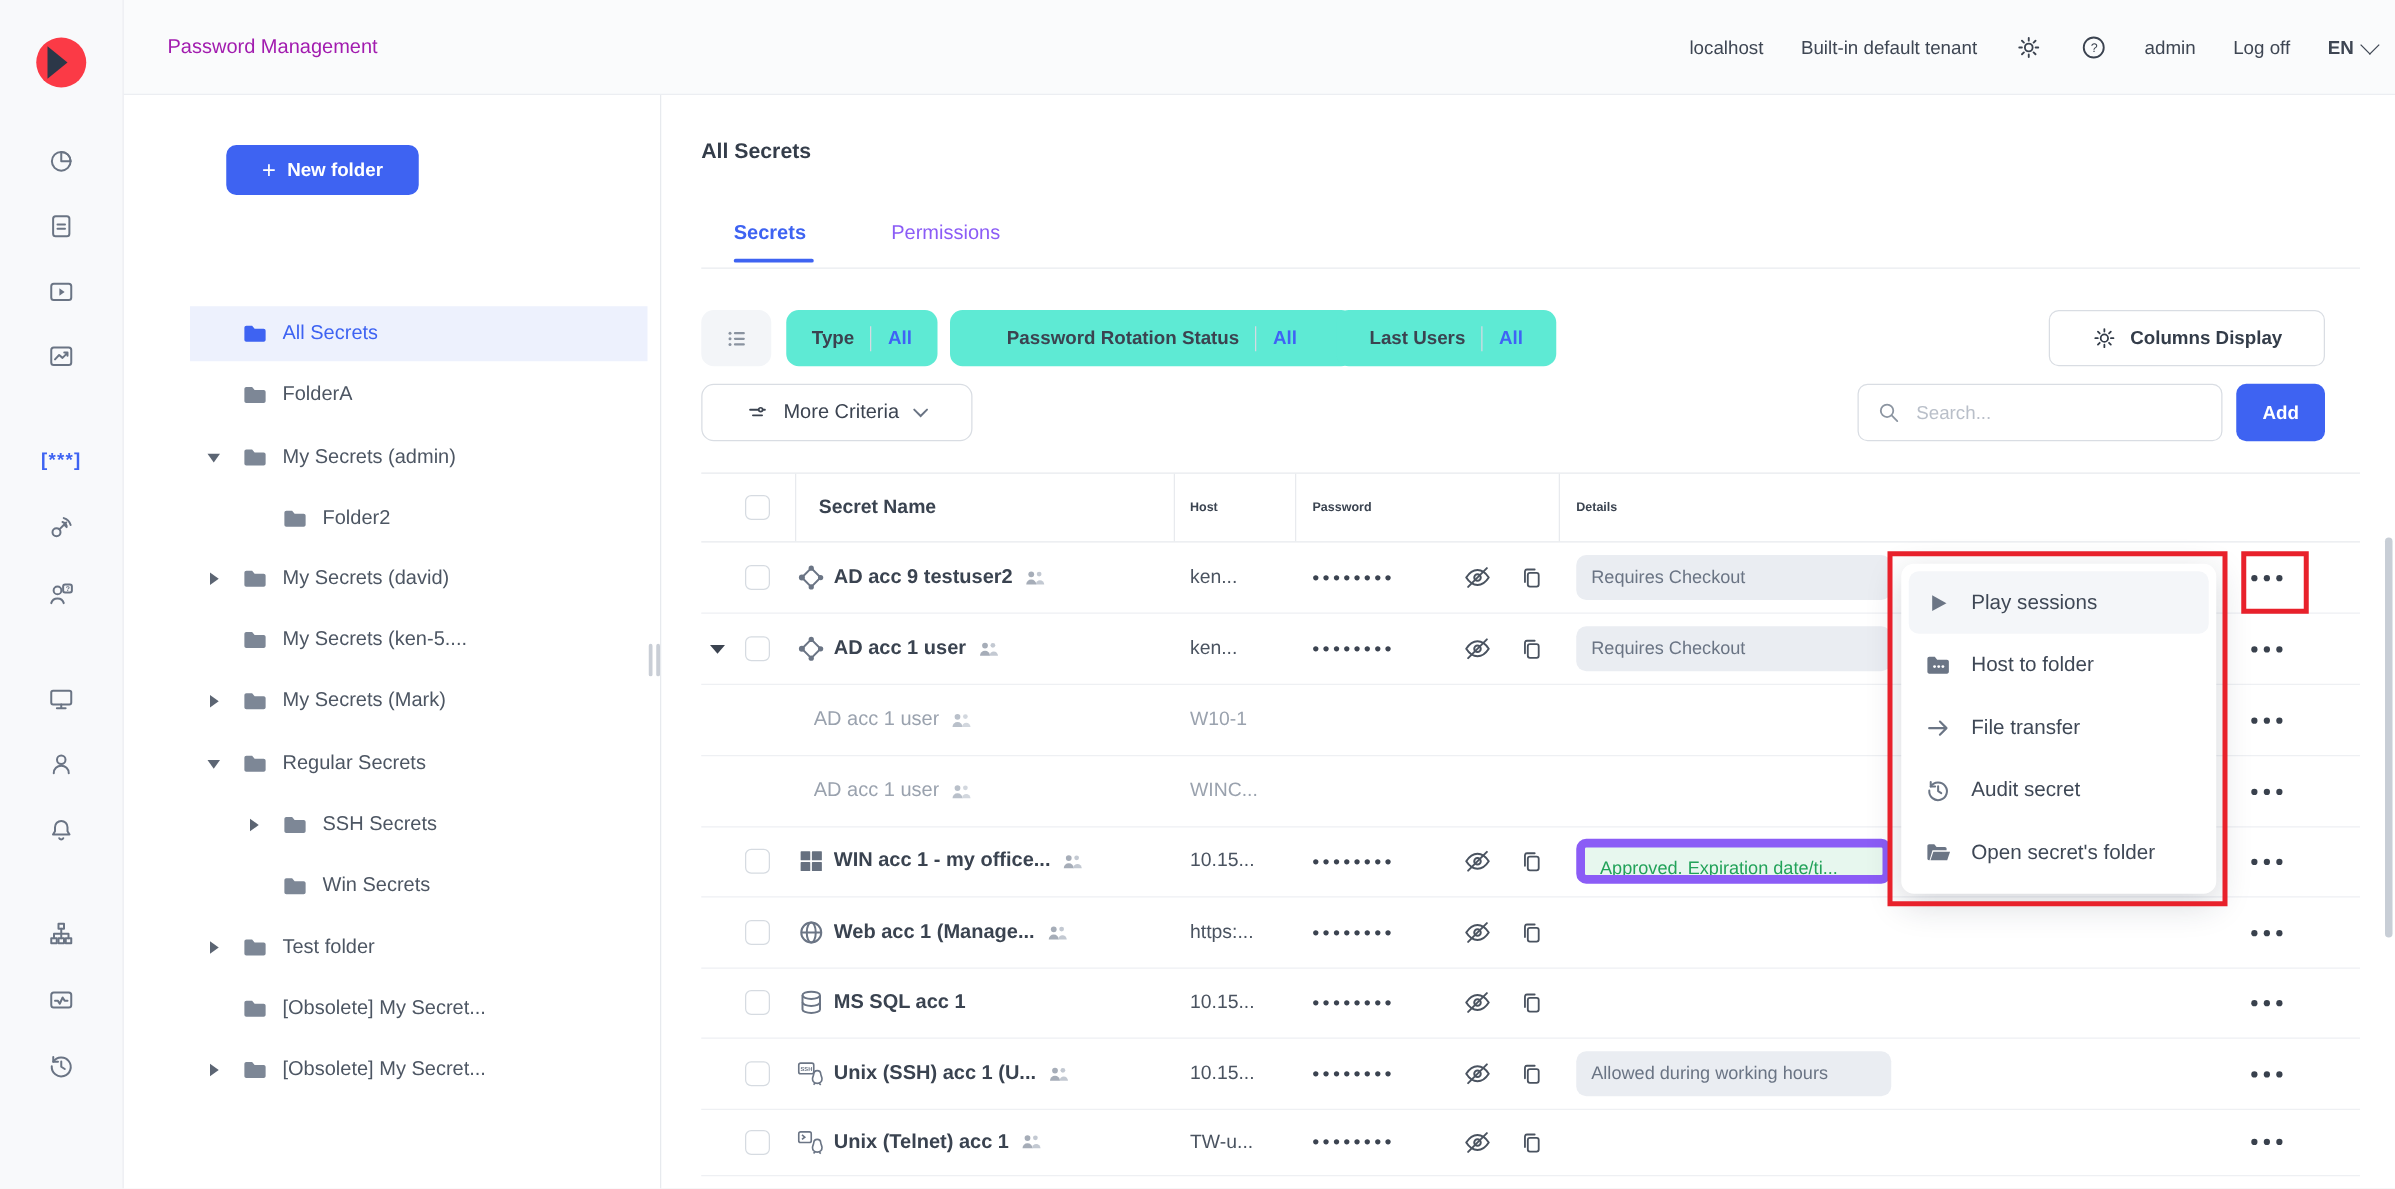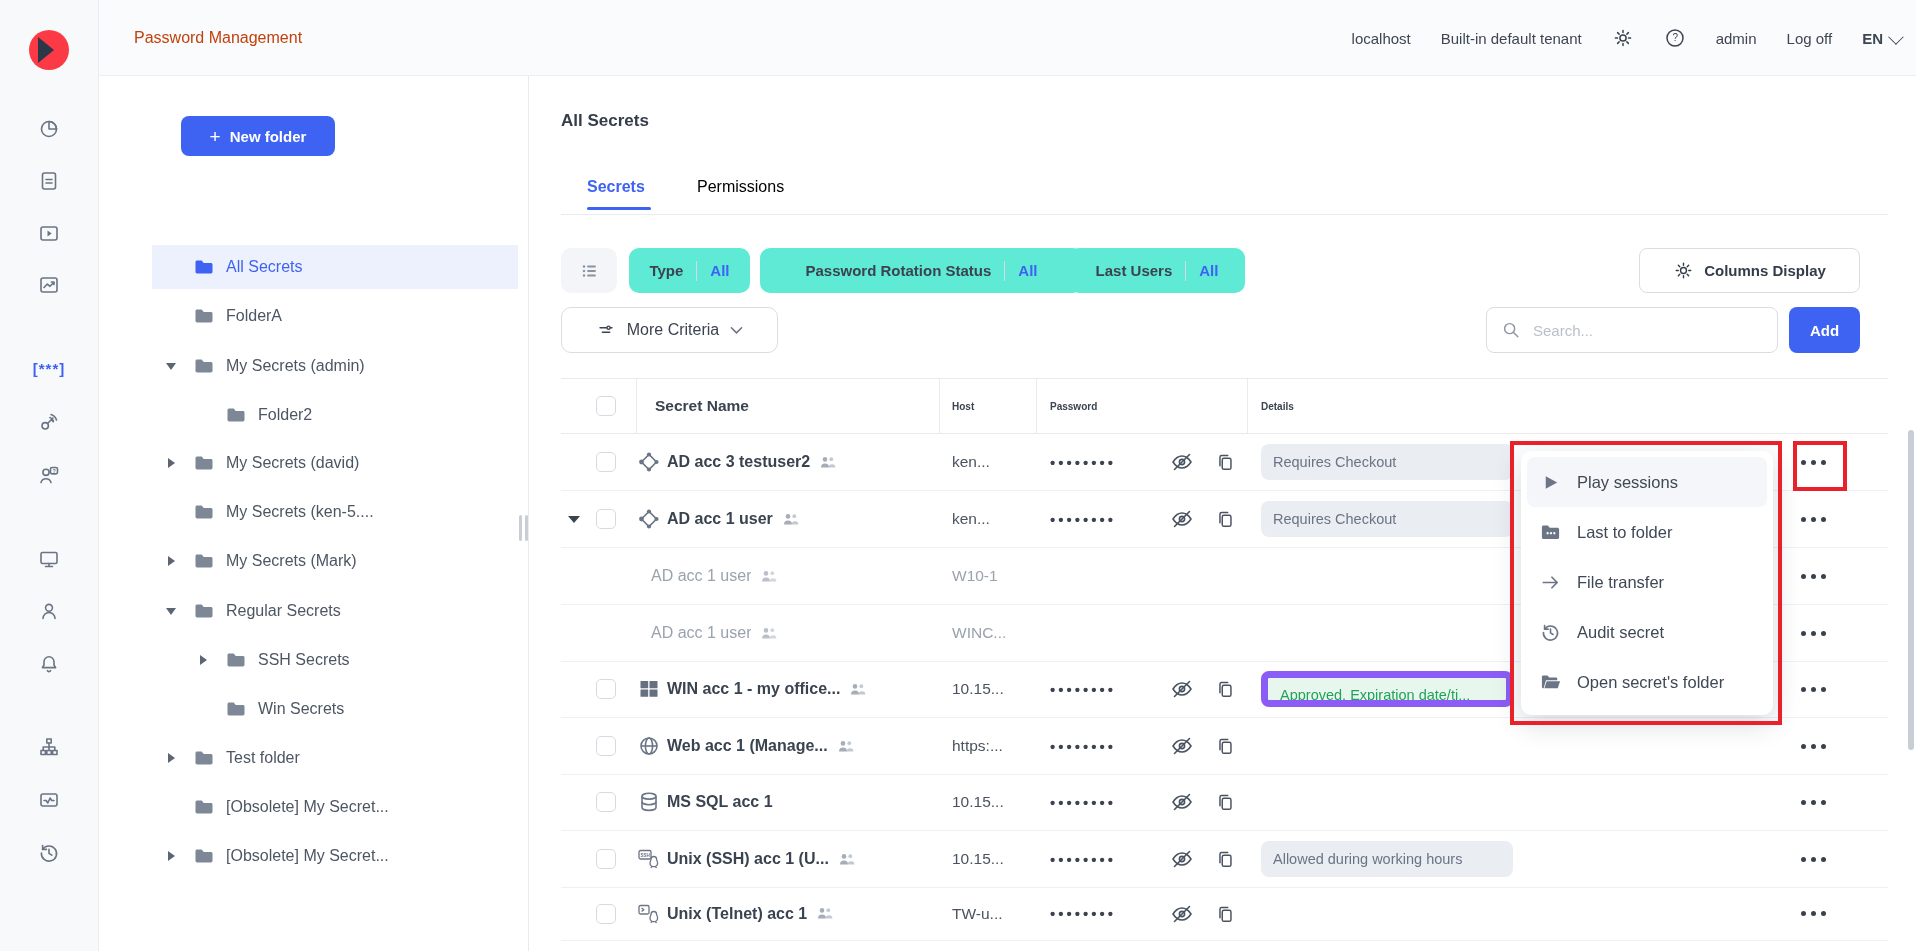--- a/index.html
+++ b/index.html
@@ -10,21 +10,21 @@
 
   
   .rail{position:absolute;left:0;top:0;width:98px;height:951px;background:#f8f9fb;border-right:1px solid #ecedf1;z-index:6;}
   .logo{position:absolute;left:29px;top:30px;width:40px;height:40px;border-radius:50%;background:#fb3a46;overflow:hidden;}
   .logo i{position:absolute;left:9px;top:7px;width:0;height:0;border-left:16px solid #2c3748;border-top:13px solid transparent;border-bottom:13px solid transparent;}
   .rail-ic{position:absolute;left:38px;width:22px;height:22px;cursor:pointer;}
   .rail-pwd{position:absolute;left:0;width:98px;text-align:center;font-weight:700;font-size:15px;color:#3e63f2;letter-spacing:1px;cursor:pointer;}
 
   
   .topbar{position:absolute;left:98px;top:0;width:1818px;height:76px;background:#fafbfc;border-bottom:1px solid #eceef2;box-sizing:border-box;}
-  .topbar .title{position:absolute;left:36px;top:0;line-height:76px;font-size:16px;font-weight:500;color:#c2410c;}
+  .topbar .title{position:absolute;left:36px;top:0;line-height:76px;font-size:16px;font-weight:500;color:#a21caf;}
   .top-right{position:absolute;right:16px;top:0;height:76px;display:flex;align-items:center;gap:30px;font-size:15px;color:#3e4653;}
   .top-right .lnk{cursor:pointer;}
   .chev{width:10px;height:10px;border-right:1.8px solid #3e4653;border-bottom:1.8px solid #3e4653;transform:rotate(45deg) translateY(-2px);display:inline-block;margin-left:6px;}
 
   
   .sidebar{position:absolute;left:98px;top:76px;width:431px;height:875px;background:#fff;border-right:1px solid #e7eaee;box-sizing:border-box;}
   .btn-newfolder{position:absolute;left:181px;top:116px;width:154px;height:40px;background:#3e63f2;color:#fff;border:none;border-radius:8px;
       font-family:inherit;font-size:15px;font-weight:700;display:flex;align-items:center;justify-content:center;gap:9px;cursor:pointer;}
   .btn-newfolder .plus{font-size:19px;font-weight:400;line-height:1;}
   .tree-row{position:absolute;left:152px;width:366px;height:44px;display:flex;align-items:center;font-size:16px;color:#4d5663;cursor:pointer;}
@@ -36,21 +36,21 @@
   .tfold{width:20px;height:18px;margin-left:16px;color:#7d8796;flex:none;}
   .tree-row.active .tfold{color:#3e63f2;}
   .tlabel{margin-left:12px;white-space:nowrap;overflow:hidden;}
   .resizer{position:absolute;left:516px;top:513px;width:14px;height:30px;display:flex;gap:3px;justify-content:center;align-items:center;cursor:col-resize;z-index:7;}
   .resizer i{width:3px;height:26px;background:#c9ced6;border-radius:2px;}
 
   
   .pg-title{position:absolute;left:561px;top:111px;font-size:17px;font-weight:700;color:#343d4a;}
   .tab{position:absolute;top:178px;font-size:16px;cursor:pointer;}
   .tab.sel{color:#3e63f2;font-weight:700;}
-  .tab.idle{color:#000000;}
+  .tab.idle{color:#8b5cf6;margin-left:16px;}
   .tab-under{position:absolute;left:587px;top:207px;width:64px;height:3px;background:#3e63f2;border-radius:2px;}
   .hline{position:absolute;height:1px;background:#e9ecef;}
 
   .chip{position:absolute;top:248px;height:45px;background:#5eead4;border-radius:10px;display:flex;align-items:center;justify-content:center;gap:13px;cursor:pointer;box-sizing:border-box;}
   .chip .lab{font-size:15px;font-weight:700;color:#3b4350;}
   .chip .sep{width:1px;height:20px;background:#d6dae1;}
   .chip .val{font-size:15px;font-weight:700;color:#3f62f5;}
   .iconbtn{position:absolute;top:248px;height:45px;border-radius:10px;display:flex;align-items:center;justify-content:center;cursor:pointer;box-sizing:border-box;}
   .btn-cols{position:absolute;left:1639px;top:248px;width:221px;height:45px;background:#fff;border:1px solid #d9dde3;border-radius:8px;
       display:flex;align-items:center;justify-content:center;gap:10px;font-family:inherit;font-size:15px;font-weight:700;color:#333c49;cursor:pointer;}
@@ -427,21 +427,21 @@
         <span class="cb"></span>
       </div>
     <div class="c-name">
       <svg class="sicon" viewBox="0 0 24 24">
           <path d="M4.5 12 12 4.5 19.5 12 12 19.5z" fill="none" stroke="#6b7585" stroke-width="1.6"></path>
           <circle cx="4.5" cy="12" r="2.4" fill="#6b7585"></circle>
           <circle cx="12" cy="4.5" r="2.1" fill="#6b7585"></circle>
           <circle cx="19.5" cy="12" r="2.1" fill="#6b7585"></circle>
           <circle cx="12" cy="19.5" r="2.1" fill="#6b7585"></circle>
         </svg>
-      <span class="nametx">AD acc 3 testuser2</span>
+      <span class="nametx">AD acc 9 testuser2</span>
       <svg class="shared" viewBox="0 0 16 13">
           <circle cx="5" cy="3.4" r="2.3" fill="#a6adb8"></circle>
           <path d="M1 11.6a4 4 0 0 1 8 0z" fill="#a6adb8"></path>
           <circle cx="11.3" cy="3.2" r="1.9" fill="#c3c9d2"></circle>
           <path d="M8.6 11.6a3.4 3.4 0 0 1 6.8 0z" fill="#c3c9d2"></path>
         </svg>
     </div>
     <div class="c-host">ken...</div>
     <div class="c-pass">
       <span class="mask">••••••••</span>
@@ -821,21 +821,21 @@
     </div>
     <div class="mitem">
       <svg class="mic" viewBox="0 0 22 22">
           <path d="M2 5.2c0-.9.7-1.6 1.6-1.6h4.6l2 2.4h8.2c.9 0 1.6.7 1.6 1.6v8.6c0 .9-.7 1.6-1.6 1.6H3.6c-.9 0-1.6-.7-1.6-1.6z" fill="#6b7585"></path>
           <g fill="#fff">
             <circle cx="8" cy="11.8" r="1.2"></circle>
             <circle cx="11.5" cy="11.8" r="1.2"></circle>
             <circle cx="15" cy="11.8" r="1.2"></circle>
           </g>
         </svg>
-      <span>Last to folder</span>
+      <span>Host to folder</span>
     </div>
     <div class="mitem">
       <svg class="mic" viewBox="0 0 22 22">
           <g fill="none" stroke="#6b7585" stroke-width="1.8" stroke-linecap="round" stroke-linejoin="round">
             <path d="M3.5 11h14M12.5 5.5 18 11l-5.5 5.5"></path>
           </g>
         </svg>
       <span>File transfer</span>
     </div>
     <div class="mitem">

